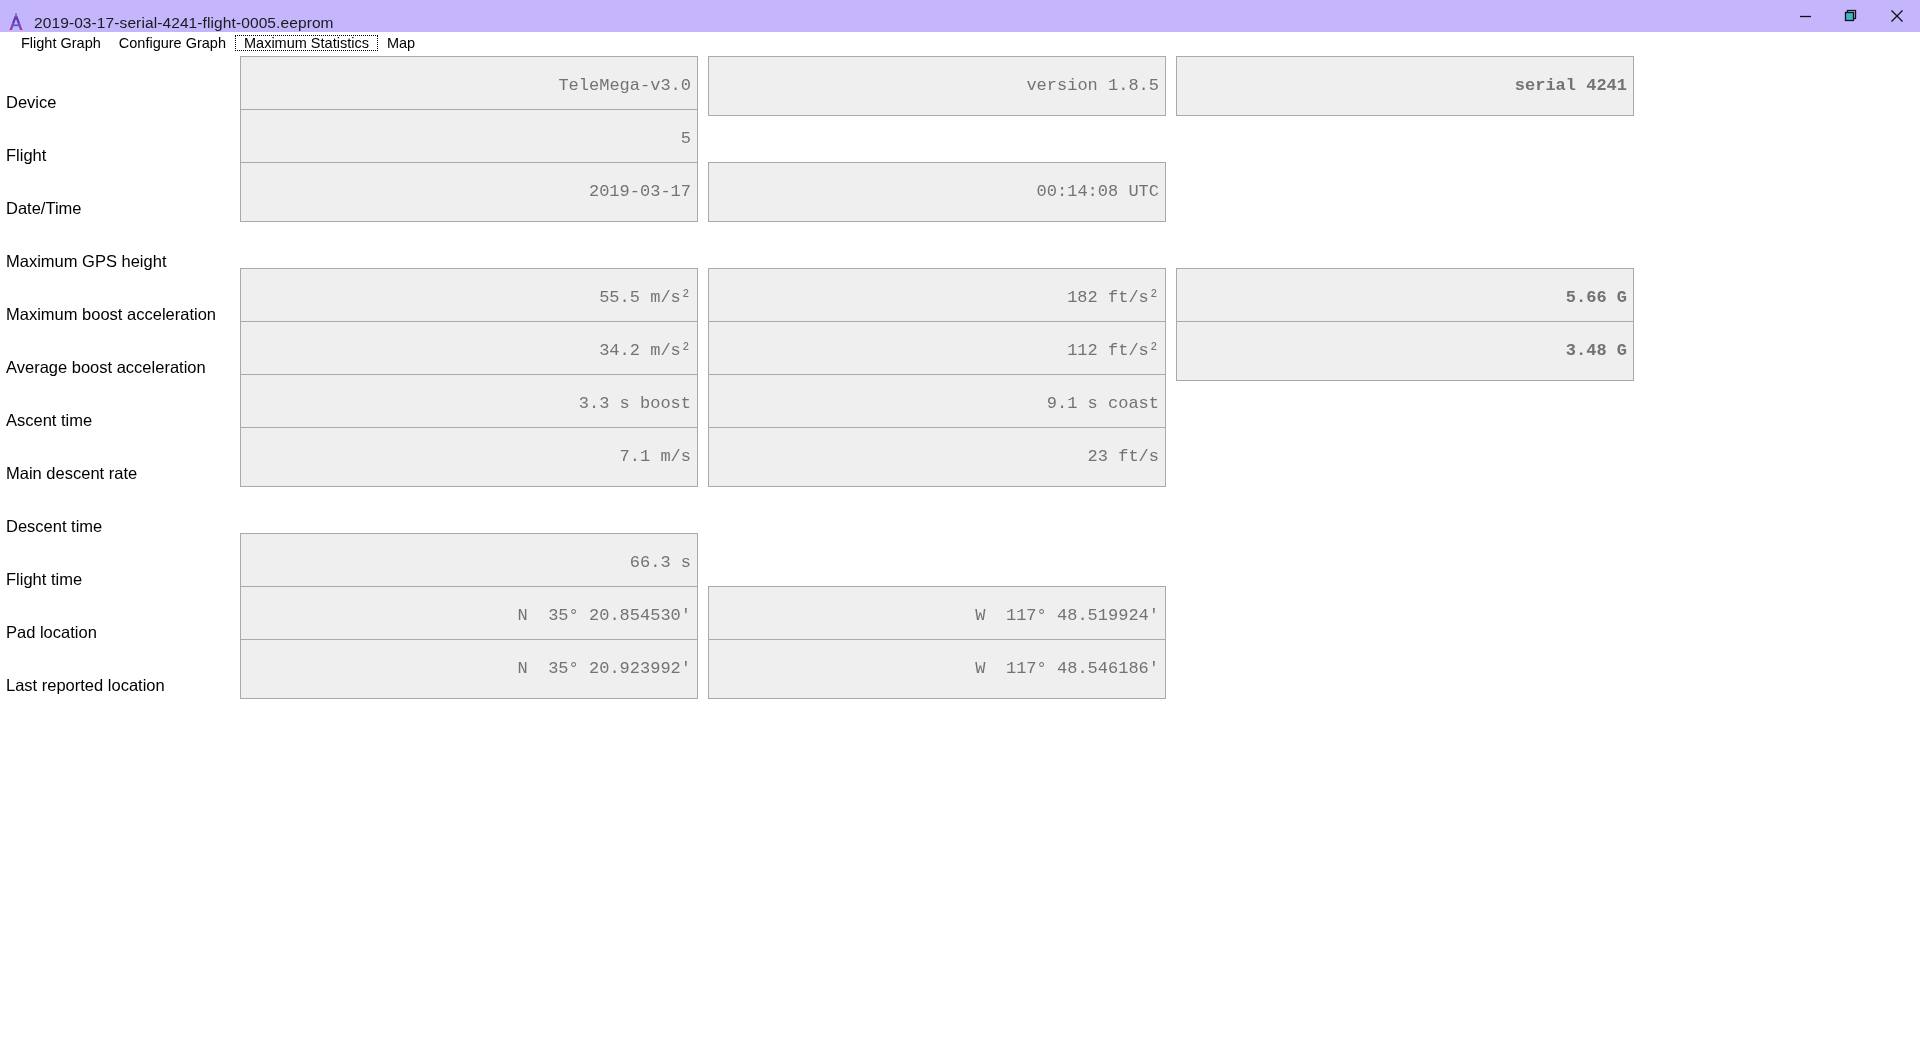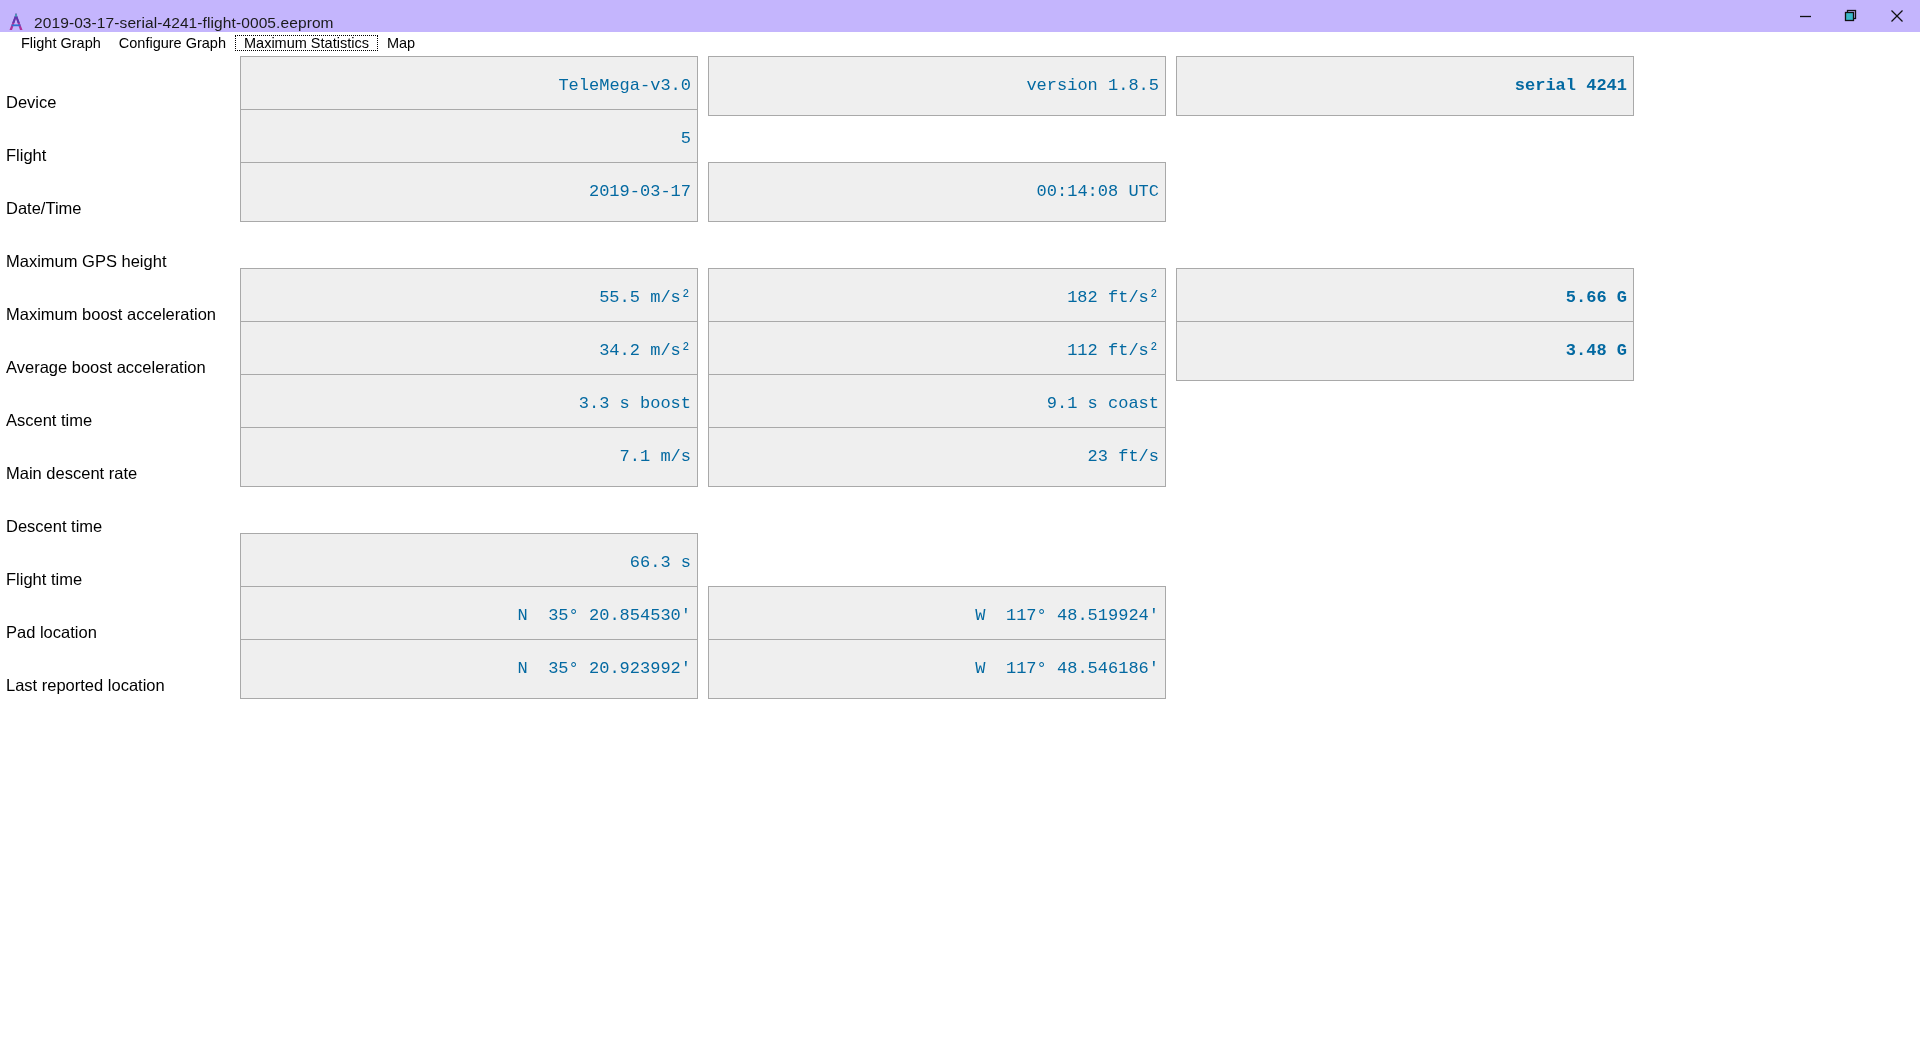--- a/index.html
+++ b/index.html
@@ -114,21 +114,21 @@
     height: 60px;
     box-sizing: border-box;
     background: #efefef;
     border: 1px solid #a9a9a9;
     display: flex;
     align-items: center;
     justify-content: flex-end;
     padding-right: 6px;
     font-family: "Liberation Mono", "DejaVu Sans Mono", monospace;
     font-size: 17px;
-    color: #0369a1;
+    color: #737373;
     white-space: pre;
     overflow: hidden;
     margin-right: 10px;
   }
   .cell.c1 { flex: 0 0 458px; width: 458px; }
   .cell.c2 { flex: 0 0 458px; width: 458px; }
   .cell.c3 { flex: 0 0 458px; width: 458px; font-weight: bold; }
   .cell.empty {
     background: transparent;
     border: 1px solid transparent;

